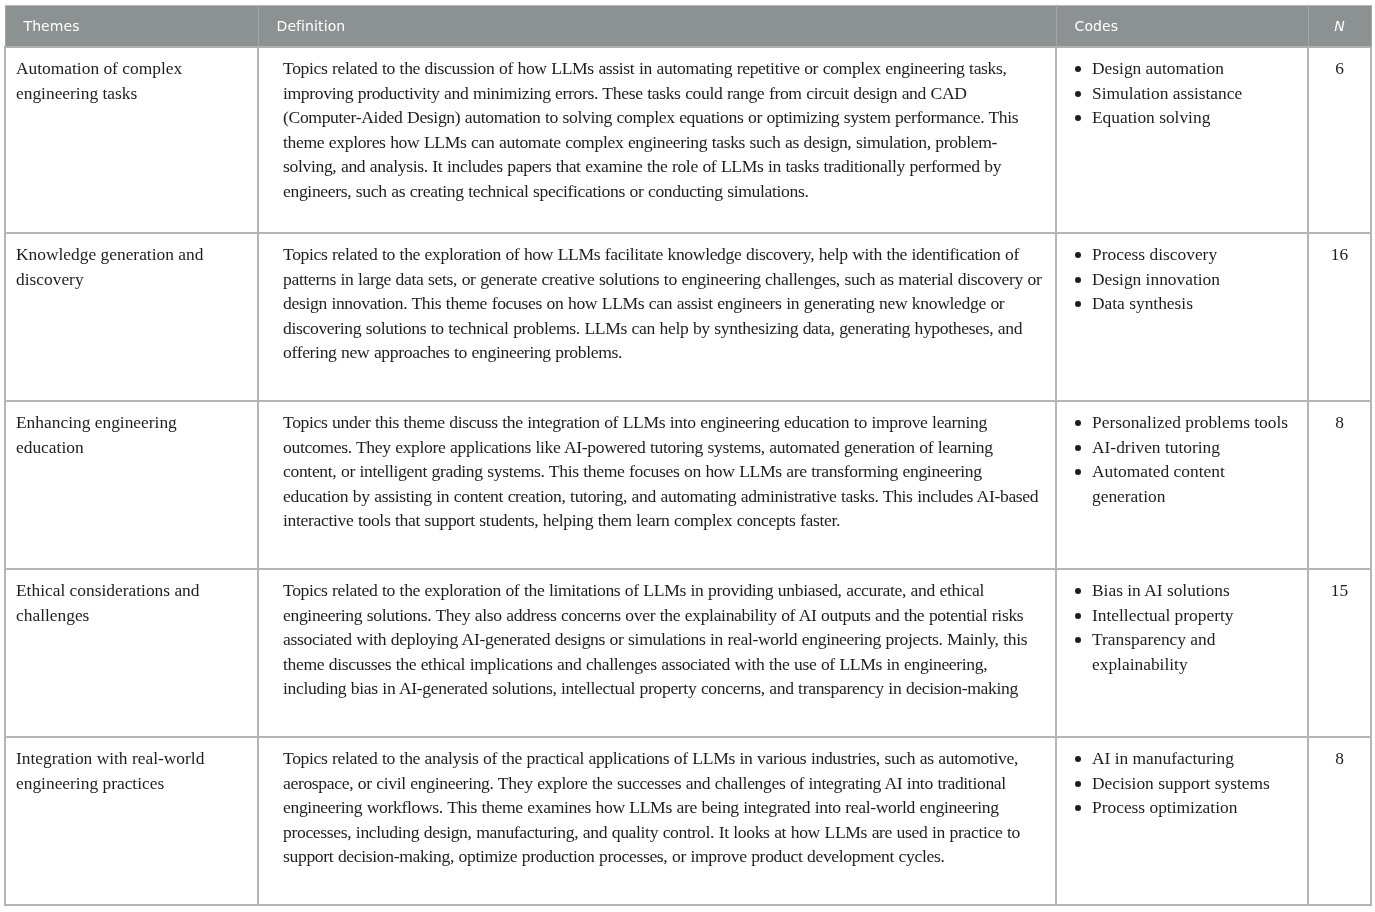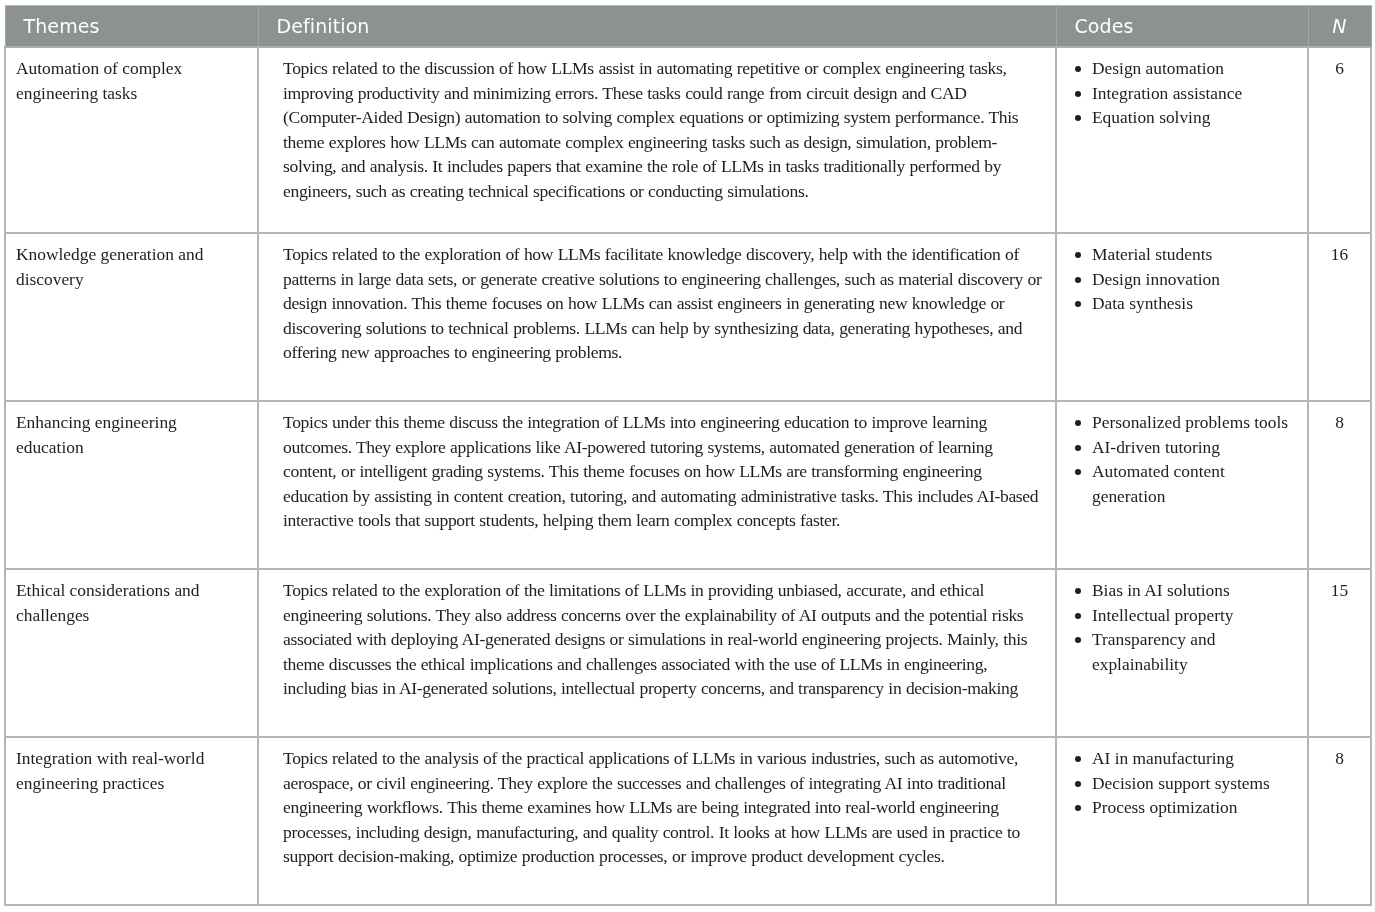--- a/index.html
+++ b/index.html
@@ -24,21 +24,21 @@
     col.c-theme { width: 253px; }
     col.c-def { width: 798px; }
     col.c-codes { width: 252px; }
     col.c-n { width: 63px; }
 
     thead th {
       background: #8c9191;
       color: #ffffff;
       font-family: "DejaVu Sans", sans-serif;
       font-weight: normal;
-      font-size: 19px;
+      font-size: 14px;
       text-align: left;
       height: 40px;
       padding: 0 0 0 18px;
       border-left: 1px solid #a3a7a7;
       border-right: 1px solid #a3a7a7;
       border-top: 1px solid #b8b8b8;
       border-bottom: 2px solid #b0b0b0;
       vertical-align: middle;
       letter-spacing: 0.1px;
     }
@@ -115,33 +115,33 @@
     </tr>
   </thead>
   <tbody>
 
     <tr class="r0">
       <td class="theme-cell">Automation of complex engineering tasks</td>
       <td class="def-cell">Topics related to the discussion of how LLMs assist in automating repetitive or complex engineering tasks, improving productivity and minimizing errors. These tasks could range from circuit design and CAD (Computer-Aided Design) automation to solving complex equations or optimizing system performance. This theme explores how LLMs can automate complex engineering tasks such as design, simulation, problem-solving, and analysis. It includes papers that examine the role of LLMs in tasks traditionally performed by engineers, such as creating technical specifications or conducting simulations.</td>
       <td class="codes-cell">
         <ul class="codes">
           <li><span class="bullet"></span><span>Design automation</span></li>
-          <li><span class="bullet"></span><span>Integration assistance</span></li>
+          <li><span class="bullet"></span><span>Simulation assistance</span></li>
           <li><span class="bullet"></span><span>Equation solving</span></li>
         </ul>
       </td>
       <td class="n-cell">6</td>
     </tr>
 
     <tr class="r1">
       <td class="theme-cell">Knowledge generation and discovery</td>
       <td class="def-cell">Topics related to the exploration of how LLMs facilitate knowledge discovery, help with the identification of patterns in large data sets, or generate creative solutions to engineering challenges, such as material discovery or design innovation. This theme focuses on how LLMs can assist engineers in generating new knowledge or discovering solutions to technical problems. LLMs can help by synthesizing data, generating hypotheses, and offering new approaches to engineering problems.</td>
       <td class="codes-cell">
         <ul class="codes">
-          <li><span class="bullet"></span><span>Material students</span></li>
+          <li><span class="bullet"></span><span>Process discovery</span></li>
           <li><span class="bullet"></span><span>Design innovation</span></li>
           <li><span class="bullet"></span><span>Data synthesis</span></li>
         </ul>
       </td>
       <td class="n-cell">16</td>
     </tr>
 
     <tr class="r2">
       <td class="theme-cell">Enhancing engineering education</td>
       <td class="def-cell">Topics under this theme discuss the integration of LLMs into engineering education to improve learning outcomes. They explore applications like AI-powered tutoring systems, automated generation of learning content, or intelligent grading systems. This theme focuses on how LLMs are transforming engineering education by assisting in content creation, tutoring, and automating administrative tasks. This includes AI-based interactive tools that support students, helping them learn complex concepts faster.</td>

